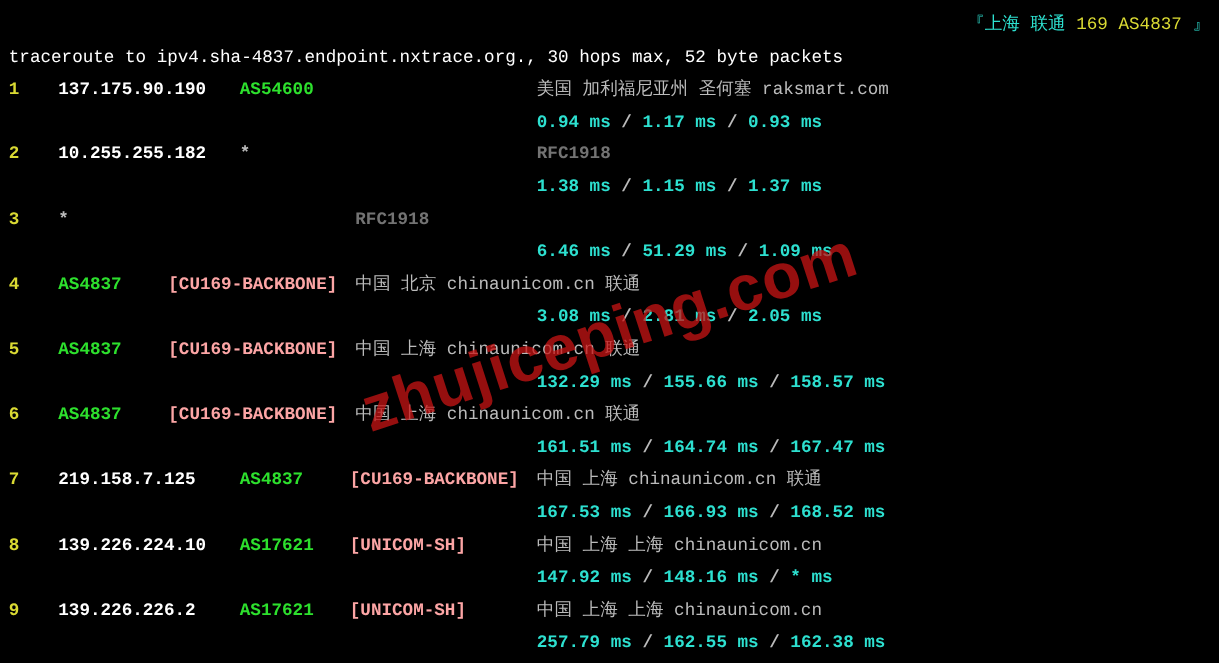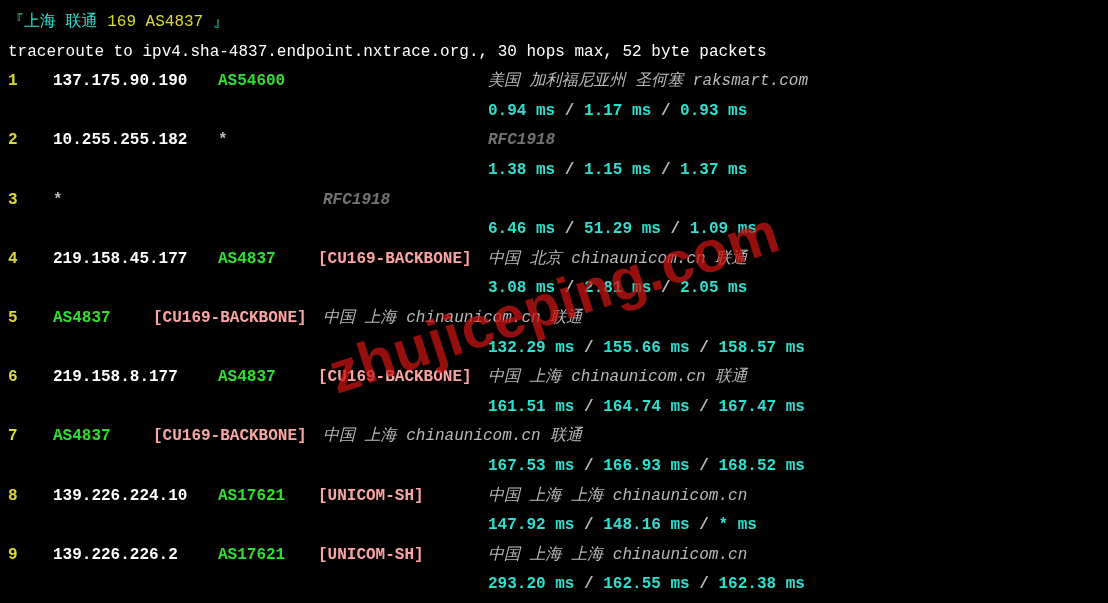--- a/index.html
+++ b/index.html
@@ -8,29 +8,29 @@
       color: #fff; 
       font-family: 'Courier New', monospace; 
       font-size: 16px; 
       line-height: 1.85;
       padding: 8px;
       width: 1108px;
       height: 603px;
       overflow: hidden;
       position: relative;
     }
-    .header { color: #2de0d0; }
+    .header { color: #2de0d0; text-align: right; }
     .header .yellow { color: #dada33; }
     .cmd { color: #ffffff; }
     .hop { display: flex; }
     .hopnum { color: #dada33; width: 45px; flex-shrink: 0; }
     .ip { color: #fff; width: 165px; flex-shrink: 0; }
     .asn { color: #2de02d; width: 100px; flex-shrink: 0; }
     .tag { color: #fca5a5; width: 170px; flex-shrink: 0; }
-    .geo { color: #bbb; flex: 1; font-style: italic; }
+    .geo { color: #bbb; flex: 1; }
     .timing { color: #2de0d0; margin-left: 480px; }
     .timing .slash { color: #bbb; }
     .rfc { color: #737373; font-weight: bold; }
     .bold { font-weight: bold; }
     .watermark {
       position: absolute;
       top: 50%;
       left: 50%;
       transform: translate(-50%, -50%) rotate(-18deg);
       color: rgba(200, 20, 20, 0.75);
@@ -68,59 +68,58 @@
     <div class="timing bold"><span>1.38 ms</span> <span class="slash">/</span> <span>1.15 ms</span> <span class="slash">/</span> <span>1.37 ms</span></div>
     <div class="hop">
       <span class="hopnum bold">3</span>
       <span class="asn bold" style="color: rgb(187, 187, 187);">*</span>
       <span class="tag bold"></span>
       <span class="geo rfc">RFC1918</span>
     </div>
     <div class="timing bold"><span>6.46 ms</span> <span class="slash">/</span> <span>51.29 ms</span> <span class="slash">/</span> <span>1.09 ms</span></div>
     <div class="hop">
       <span class="hopnum bold">4</span>
-      <span class="ip bold">219.158.45.177</span>
       <span class="asn bold">AS4837</span>
       <span class="tag bold">[CU169-BACKBONE]</span>
       <span class="geo">中国  北京    chinaunicom.cn   联通</span>
     </div>
     <div class="timing bold"><span>3.08 ms</span> <span class="slash">/</span> <span>2.81 ms</span> <span class="slash">/</span> <span>2.05 ms</span></div>
     <div class="hop">
       <span class="hopnum bold">5</span>
       <span class="asn bold">AS4837</span>
       <span class="tag bold">[CU169-BACKBONE]</span>
       <span class="geo">中国  上海    chinaunicom.cn   联通</span>
     </div>
     <div class="timing bold"><span>132.29 ms</span> <span class="slash">/</span> <span>155.66 ms</span> <span class="slash">/</span> <span>158.57 ms</span></div>
     <div class="hop">
       <span class="hopnum bold">6</span>
-      <span class="ip bold">219.158.8.177</span>
       <span class="asn bold">AS4837</span>
       <span class="tag bold">[CU169-BACKBONE]</span>
       <span class="geo">中国  上海    chinaunicom.cn   联通</span>
     </div>
     <div class="timing bold"><span>161.51 ms</span> <span class="slash">/</span> <span>164.74 ms</span> <span class="slash">/</span> <span>167.47 ms</span></div>
     <div class="hop">
       <span class="hopnum bold">7</span>
+      <span class="ip bold">219.158.7.125</span>
       <span class="asn bold">AS4837</span>
       <span class="tag bold">[CU169-BACKBONE]</span>
       <span class="geo">中国  上海    chinaunicom.cn   联通</span>
     </div>
     <div class="timing bold"><span>167.53 ms</span> <span class="slash">/</span> <span>166.93 ms</span> <span class="slash">/</span> <span>168.52 ms</span></div>
     <div class="hop">
       <span class="hopnum bold">8</span>
       <span class="ip bold">139.226.224.10</span>
       <span class="asn bold">AS17621</span>
       <span class="tag bold">[UNICOM-SH]</span>
       <span class="geo">中国  上海  上海    chinaunicom.cn</span>
     </div>
     <div class="timing bold"><span>147.92 ms</span> <span class="slash">/</span> <span>148.16 ms</span> <span class="slash">/</span> <span>* ms</span></div>
     <div class="hop">
       <span class="hopnum bold">9</span>
       <span class="ip bold">139.226.226.2</span>
       <span class="asn bold">AS17621</span>
       <span class="tag bold">[UNICOM-SH]</span>
       <span class="geo">中国  上海  上海    chinaunicom.cn</span>
     </div>
-    <div class="timing bold"><span>293.20 ms</span> <span class="slash">/</span> <span>162.55 ms</span> <span class="slash">/</span> <span>162.38 ms</span></div>
+    <div class="timing bold"><span>257.79 ms</span> <span class="slash">/</span> <span>162.55 ms</span> <span class="slash">/</span> <span>162.38 ms</span></div>
   </div>
 
 <div class="watermark">zhujiceping.com</div>
 
 </body></html>

